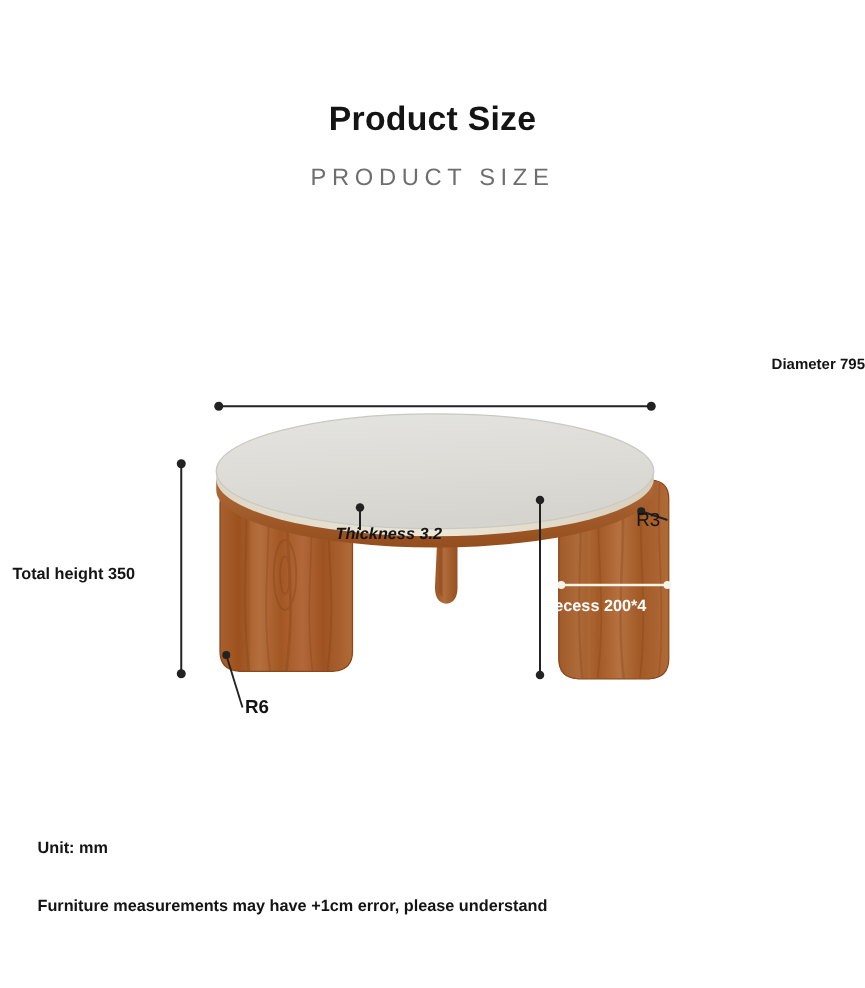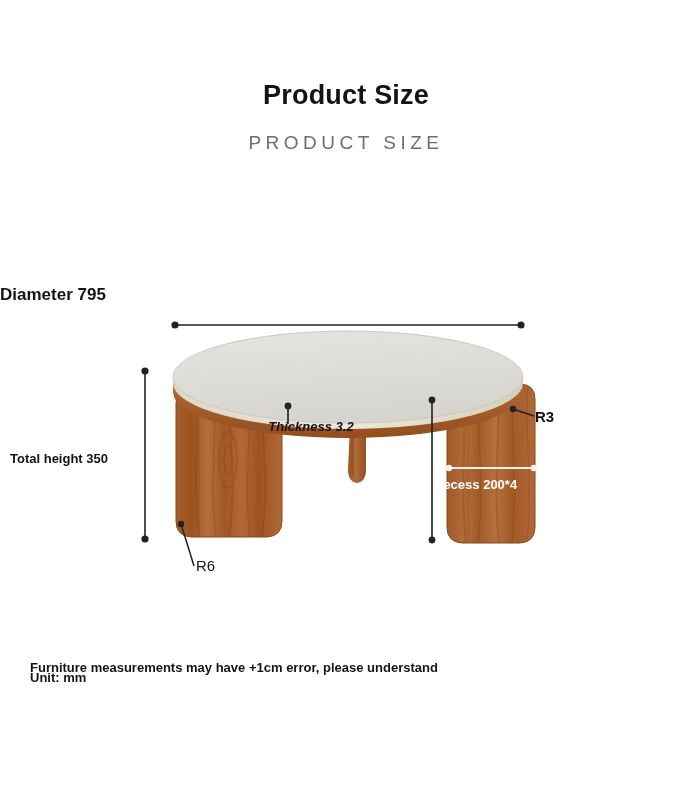--- a/index.html
+++ b/index.html
@@ -63,22 +63,22 @@
     font-weight: bold;
     color: #141414;
     white-space: nowrap;
     line-height: 1.15;
   }
 
   .lbl-diameter {
     top: 285px;
     left: 0;
     width: 692px;
-    text-align: left;
-    font-size: 17px;
+    text-align: right;
+    font-size: 12px;
   }
 
   .lbl-total-height {
     top: 452px;
     left: 10px;
     font-size: 13px;
     text-align: center;
   }
 
   .lbl-thickness {
@@ -88,28 +88,28 @@
     width: 96px;
     white-space: normal;
     text-align: center;
     font-style: italic;
   }
 
   .lbl-r6 {
     top: 557px;
     left: 196px;
     font-size: 15px;
-    font-weight: normal;
+    font-weight: bold;
   }
 
   .lbl-r3 {
     top: 408px;
-    left: 535px;
+    left: 509px;
     font-size: 15px;
-    font-weight: bold;
+    font-weight: normal;
   }
 
   .lbl-distance {
     top: 503px;
     left: 309px;
     font-size: 13px;
     width: 116px;
     white-space: normal;
     text-align: center;
   }
@@ -127,21 +127,21 @@
   
   .note {
     position: absolute;
     left: 30px;
     font-size: 13px;
     font-weight: bold;
     color: #141414;
     white-space: nowrap;
   }
   .note-unit  { top: 670px; }
-  .note-error { top: 660px; }
+  .note-error { top: 717px; }
 </style>
 </head>
 <body>
 
 <div id="page">
 
   <div class="lbl title-main">Product Size</div>
 
   <div class="title-sub">PRODUCT SIZE</div>
 

